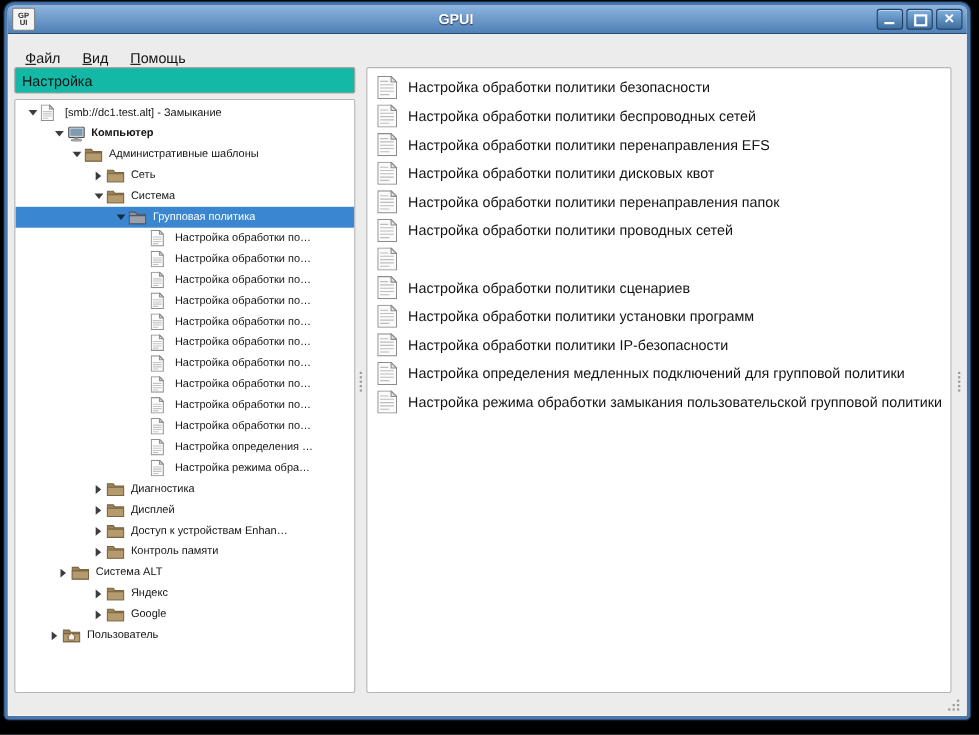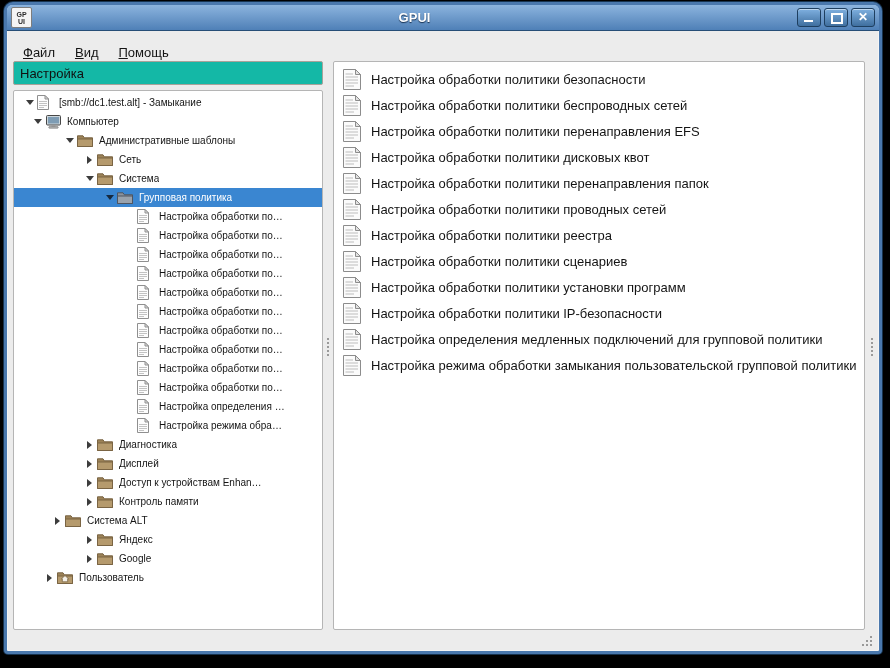--- a/index.html
+++ b/index.html
@@ -103,21 +103,21 @@
       <g stroke="#c3c3c3">
                   <line x1="2" y1="6.5" x2="10" y2="6.5"></line>
                   <line x1="2" y1="8.5" x2="10" y2="8.5"></line>
       <line x1="2" y1="10.5" x2="10" y2="10.5"></line>
                   <line x1="2" y1="12.5" x2="7" y2="12.5"></line>
                 </g>
     </svg>
             </span>
             <span class="tree-label">[smb://dc1.test.alt] - Замыкание</span>
           </div>
-          <div class="tree-row" style="padding-left: 16px;">
+          <div class="tree-row" style="padding-left: 32px; font-weight: bold;">
             <span class="exp open"></span>
             <span class="tree-ico">
               <svg width="17" height="14" viewBox="0 0 17 14">
       <rect x="1.5" y="0.5" width="14" height="9.5" rx="1" fill="#cdd6db" stroke="#474747"></rect>
       <rect x="3" y="2" width="11" height="6.5" fill="#7e9cb4"></rect>
       <rect x="6.5" y="10" width="4" height="1.6" fill="#9a9a9a"></rect>
       <rect x="3.8" y="11.6" width="9.4" height="1.6" rx="0.6" fill="#b9b9b9" stroke="#6f6f6f" stroke-width="0.6"></rect>
     </svg>
             </span>
             <span class="tree-label">Компьютер</span>
@@ -542,21 +542,20 @@
     <path d="M12.5 0.5 V5.5 H17.5 Z" fill="#e2e2e2" stroke="#8c8c8c"></path>
     <g stroke="#bdbdbd">
                 <line x1="2.5" y1="5" x2="10" y2="5"></line>
                 <line x1="2.5" y1="8" x2="15" y2="8"></line>
     <line x1="2.5" y1="11" x2="15" y2="11"></line>
                 <line x1="2.5" y1="14" x2="15" y2="14"></line>
     <line x1="2.5" y1="17" x2="11" y2="17"></line>
               </g>
   </svg>
           </span>
-          <span>Настройка обработки политики реестра</span>
         </div>
         <div class="list-row">
           <span class="list-ico">
             <svg width="18" height="21" viewBox="0 0 18 21">
     <path d="M0.5 0.5 H12.5 L17.5 5.5 V20.5 H0.5 Z" fill="#fbfbfb" stroke="#8c8c8c"></path>
     <path d="M12.5 0.5 V5.5 H17.5 Z" fill="#e2e2e2" stroke="#8c8c8c"></path>
     <g stroke="#bdbdbd">
                 <line x1="2.5" y1="5" x2="10" y2="5"></line>
                 <line x1="2.5" y1="8" x2="15" y2="8"></line>
     <line x1="2.5" y1="11" x2="15" y2="11"></line>

